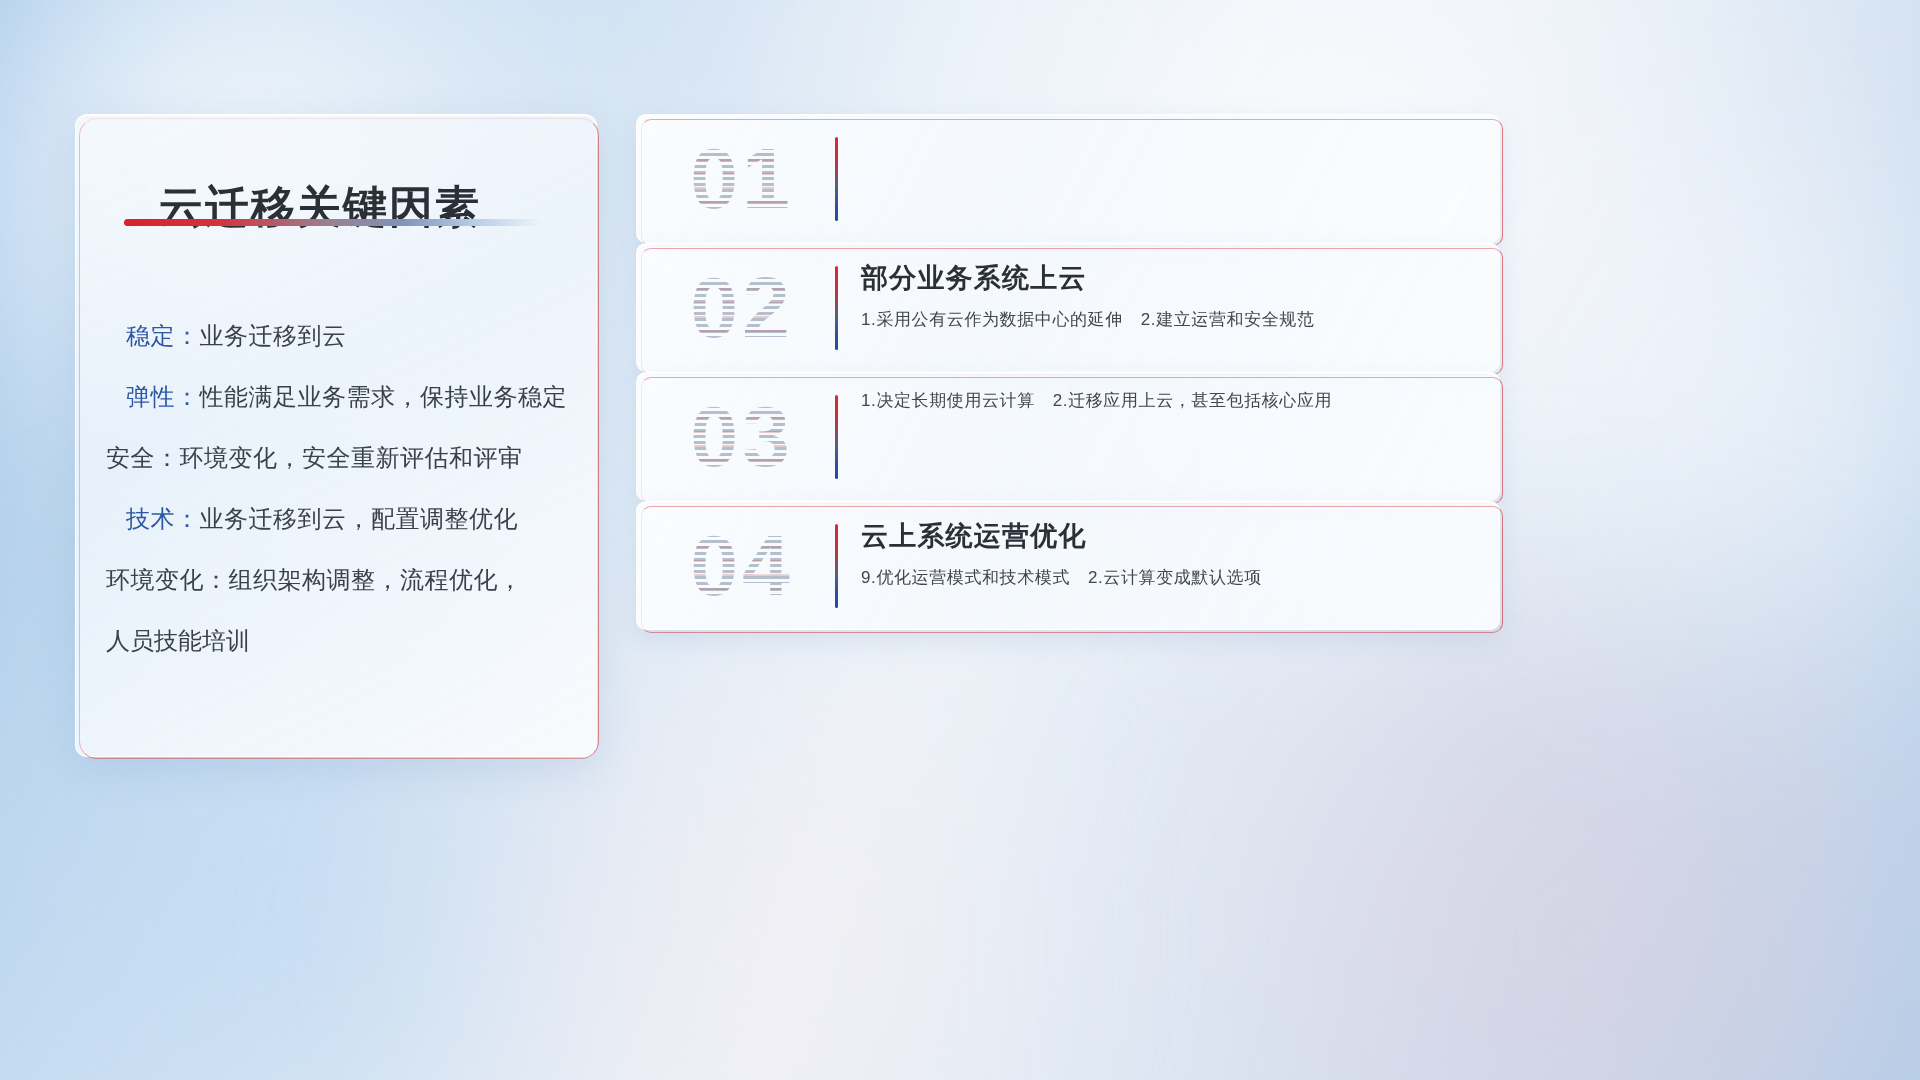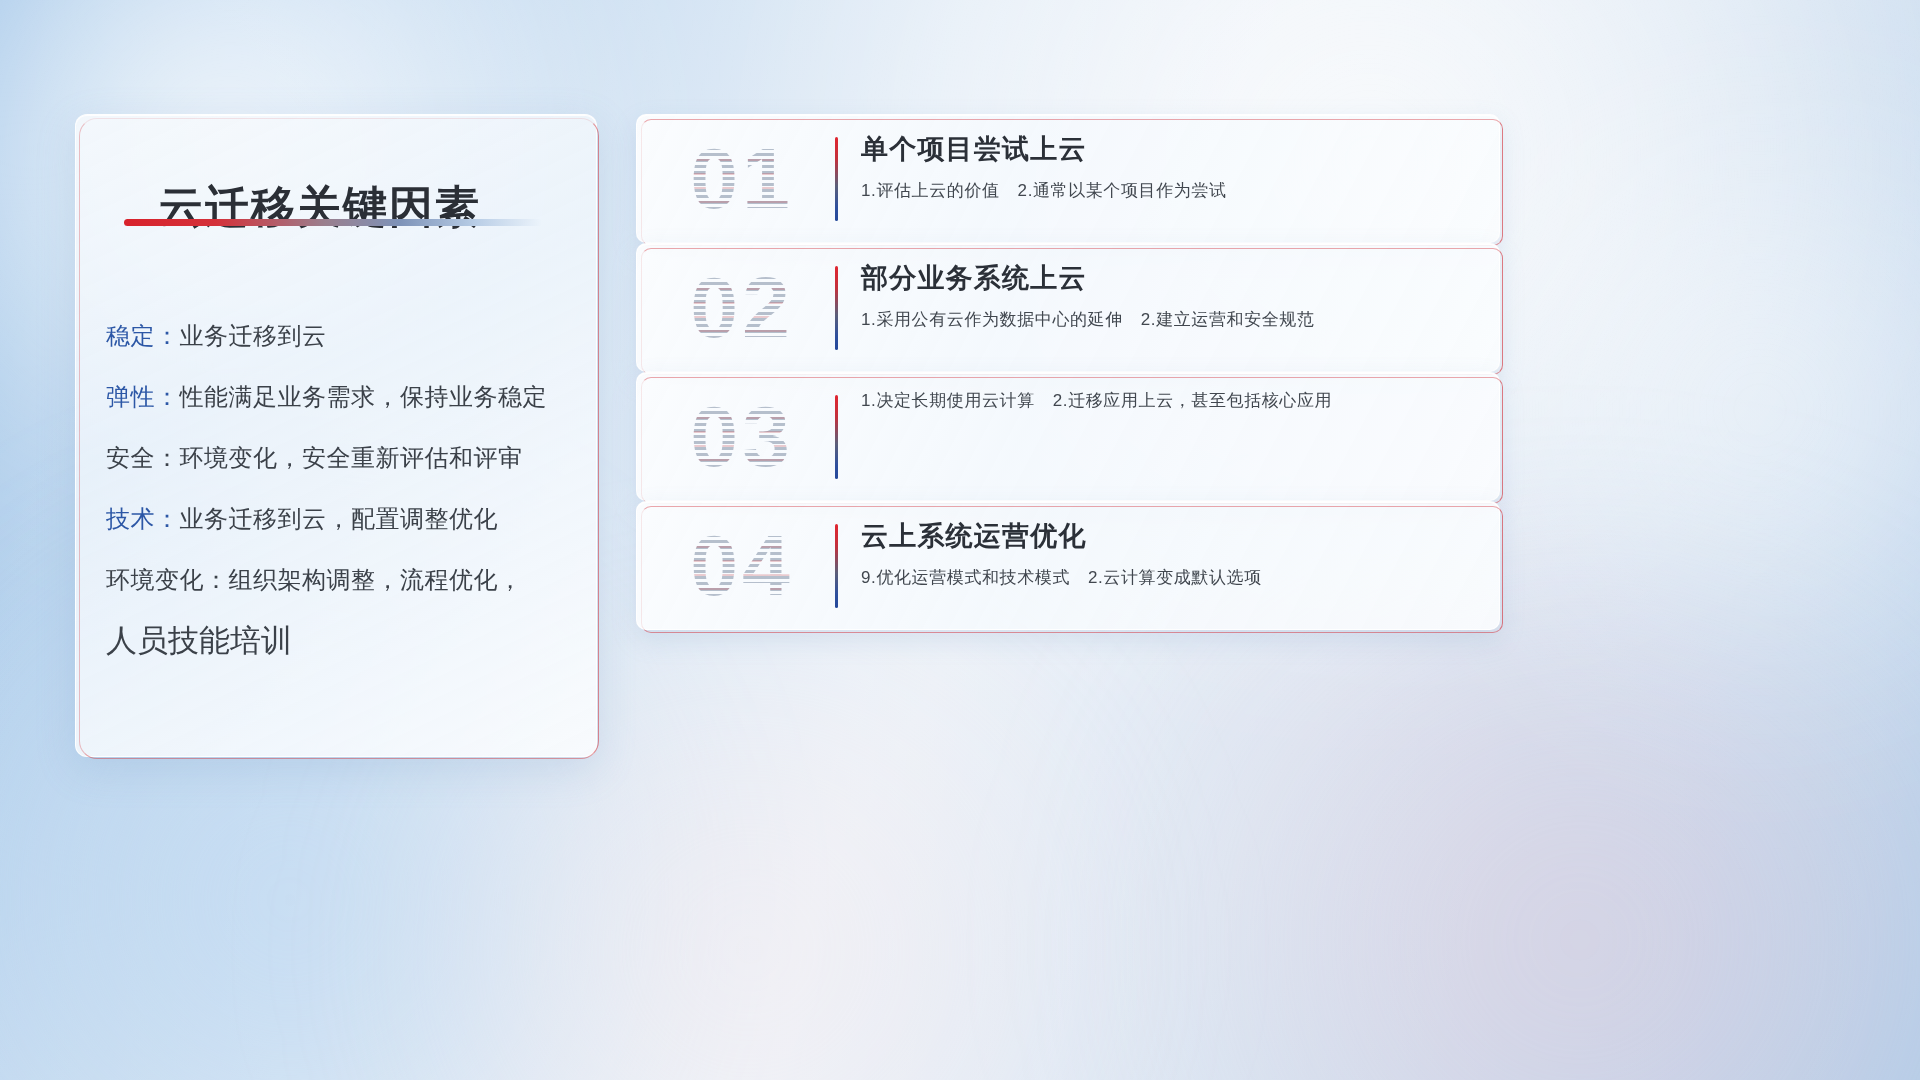--- a/index.html
+++ b/index.html
@@ -53,24 +53,24 @@
   }
   .title-rule{
     position:absolute;left:48px;top:104px;width:418px;height:7px;border-radius:4px;
     background:linear-gradient(90deg,#d8222c 0%,#d4313a 22%,#9a7f8e 48%,#7e93b8 66%,#b8cde6 84%,rgba(214,227,243,0) 100%);
   }
   .panel-list{position:absolute;left:30px;top:190px;right:22px;}
   .plist-item{
     font-size:24px;line-height:61px;color:#3b4149;white-space:nowrap;letter-spacing:.5px;
   }
   .plist-item .k{font-weight:500;}
-  .plist-item.k-blue .k{color:#2c57a6;}
+  .plist-item.k-blue .k{color:#2c57a6;margin-left:20px;}
   .plist-item.k-dark .k{color:#3b4149;}
   .plist-item .v{color:#3b4149;}
-  .plist-cont{font-size:31px;line-height:61px;color:#3b4149;white-space:nowrap;}
+  .plist-cont{font-size:24px;line-height:61px;color:#3b4149;white-space:nowrap;}
 
   
   #cards{position:absolute;left:636px;top:114px;width:864px;}
   .step-card{
     position:relative;height:127px;border-radius:10px;
     background:linear-gradient(118deg,rgba(252,253,254,.94) 0%,rgba(245,249,253,.88) 45%,rgba(250,252,254,.93) 100%);
     border:1px solid rgba(255,255,255,.9);
     box-shadow:0 10px 26px rgba(118,156,200,.18), inset 0 1px 0 rgba(255,255,255,.95);
   }
   .step-card::after{
@@ -165,26 +165,20 @@
       <div class="plist-cont">人员技能培训</div>
     </div>
   </section>
 
   <section id="cards">
 
     <article class="step-card">
       <div class="ghost-num">01</div>
       <div class="ghost-num-tint">01</div>
       <div class="accent-bar"></div>
-      <div class="card-body">
-        <div class="card-title">单个项目尝试上云</div>
-        <div class="card-detail">
-          <span>1.评估上云的价值</span><span class="gap"></span><span>2.通常以某个项目作为尝试</span>
-        </div>
-      </div>
     </article>
 
     <article class="step-card">
       <div class="ghost-num">02</div>
       <div class="ghost-num-tint">02</div>
       <div class="accent-bar"></div>
       <div class="card-body">
         <div class="card-title">部分业务系统上云</div>
         <div class="card-detail">
           <span>1.采用公有云作为数据中心的延伸</span><span class="gap"></span><span>2.建立运营和安全规范</span>

